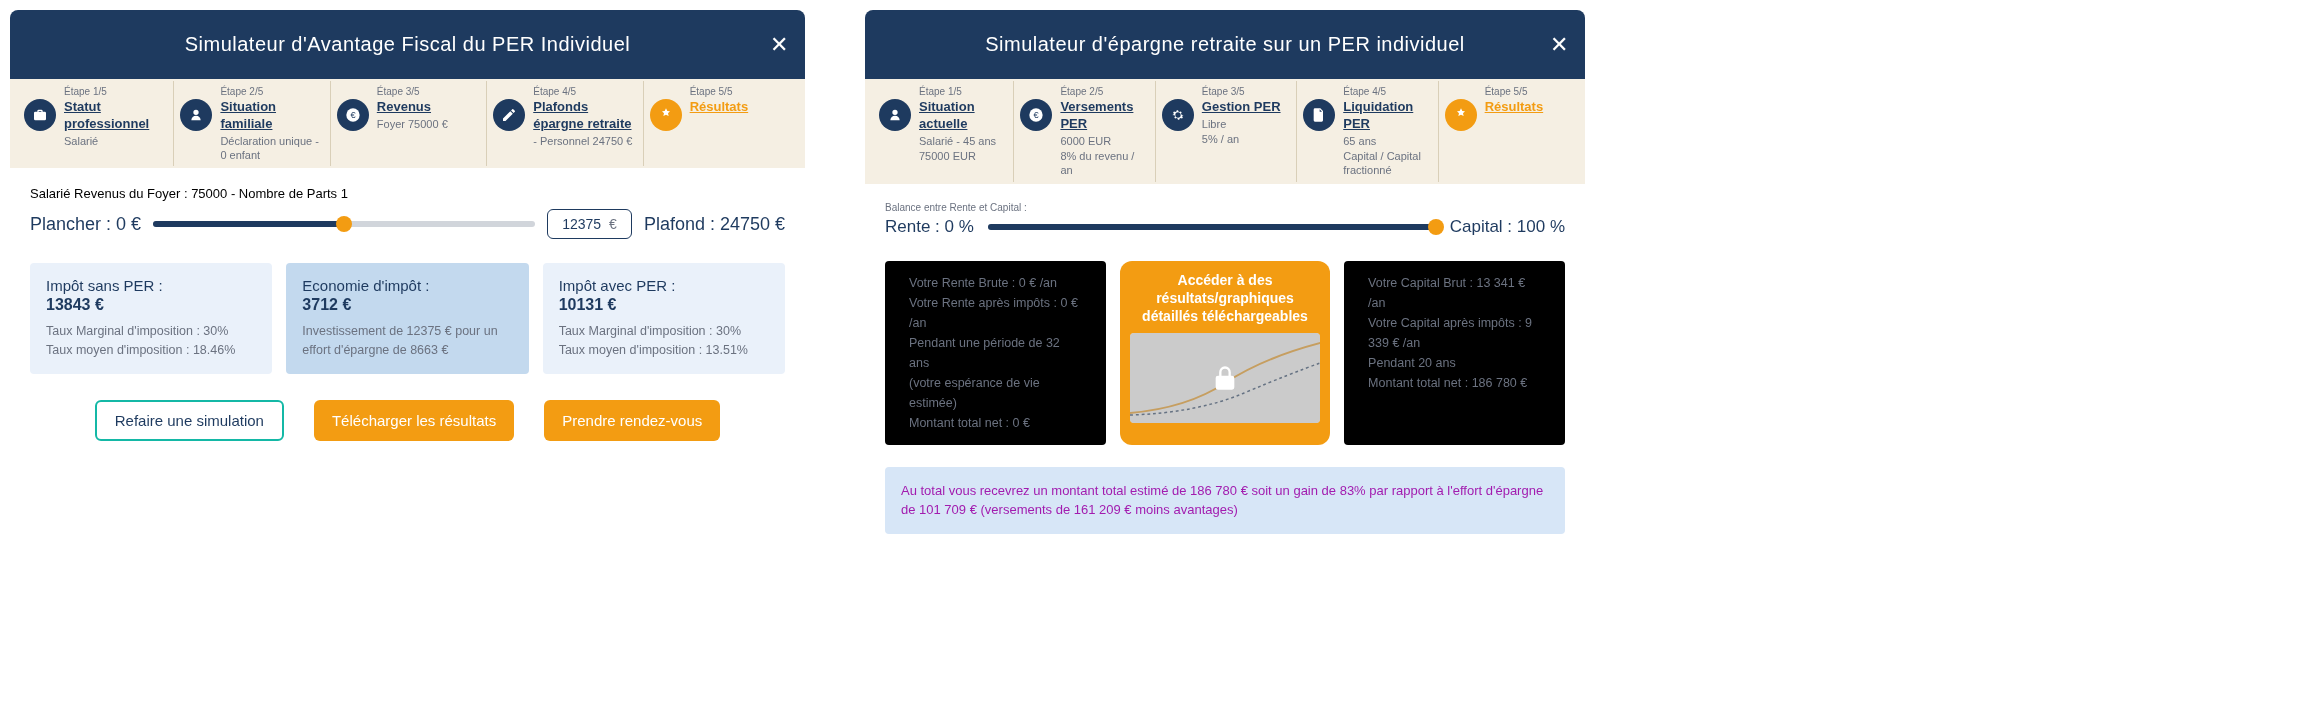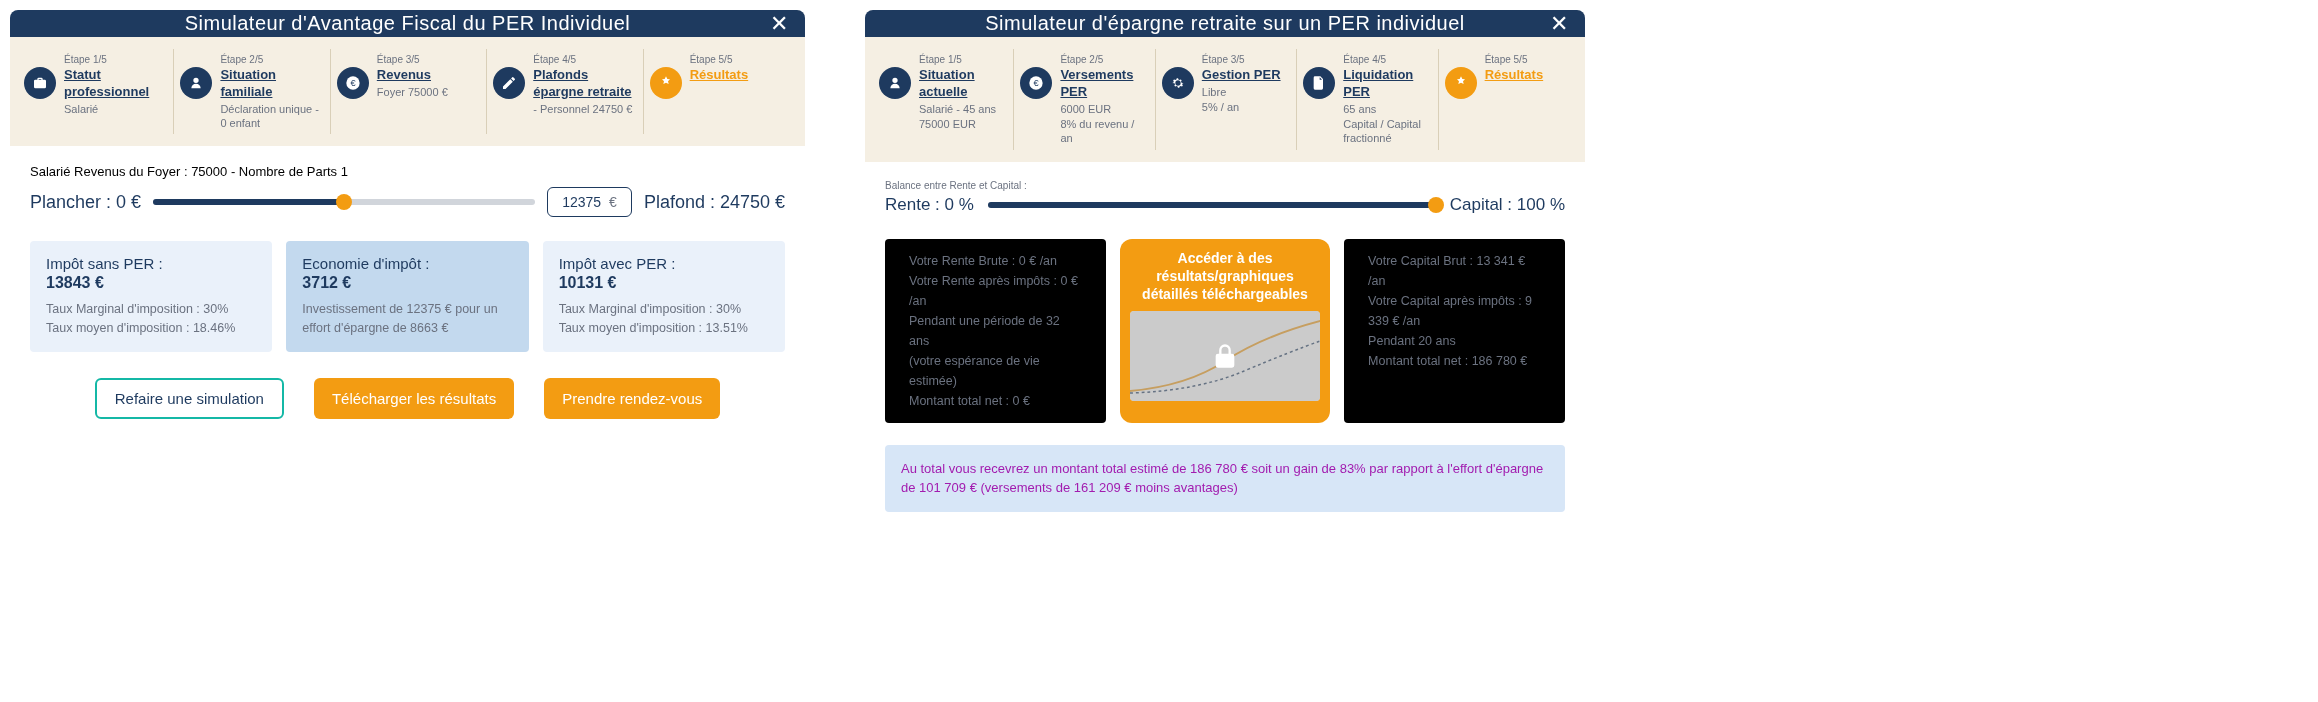--- a/index.html
+++ b/index.html
@@ -16,21 +16,21 @@
     border-radius: 8px;
     overflow: hidden;
     background: #fff;
   }
   .panel.left { width: 795px; }
   .panel.right { width: 720px; }
 
   .header {
     background: #1e3a5f;
     color: #fff;
-    padding: 2px 20px;
+    padding: 23px 20px;
     display: flex;
     align-items: center;
     justify-content: center;
     position: relative;
     font-size: 20px;
     font-weight: 500;
     letter-spacing: .5px;
   }
   .header-close {
     position: absolute;
@@ -39,21 +39,21 @@
     transform: translateY(-50%);
     font-size: 22px;
     cursor: pointer;
     color: #fff;
     line-height: 1;
   }
 
   .steps {
     background: #f5efe3;
     display: flex;
-    padding: 12px 8px;
+    padding: 2px 8px;
     gap: 2px;
   }
   .step {
     display: flex;
     gap: 8px;
     padding: 4px 6px;
     border-left: 1px solid #d9cfb8;
     flex: 1;
   }
   .step:first-child { border-left: none; }
@@ -95,21 +95,21 @@
     position: absolute; top: 50%; transform: translate(-50%,-50%);
     width: 16px; height: 16px; border-radius: 50%;
     background: #f39c12;
   }
   .value-box {
     border: 1px solid #1e3a5f; border-radius: 6px; padding: 6px 14px;
     display: flex; gap: 8px; color: #6b7280; font-size: 14px;
   }
   .value-box span:first-child { color: #1e3a5f; }
 
-  .cards { display: flex; gap: 14px; }
+  .cards { display: flex; gap: 14px; justify-content: flex-end; }
   .card {
     flex: 1; background: #eaf1fa; border-radius: 4px; padding: 14px 16px;
     color: #1e3a5f;
   }
   .card.mid { background: #c3d9ee; }
   .card h4 { font-size: 15px; font-weight: 500; margin-bottom: 2px; }
   .card .big { font-size: 16px; font-weight: 700; margin-bottom: 8px; }
   .card .sub { color: #6b7280; font-size: 12.5px; line-height: 1.5; }
 
   .btn-row { display: flex; gap: 14px; justify-content: center; margin-top: 26px; }

